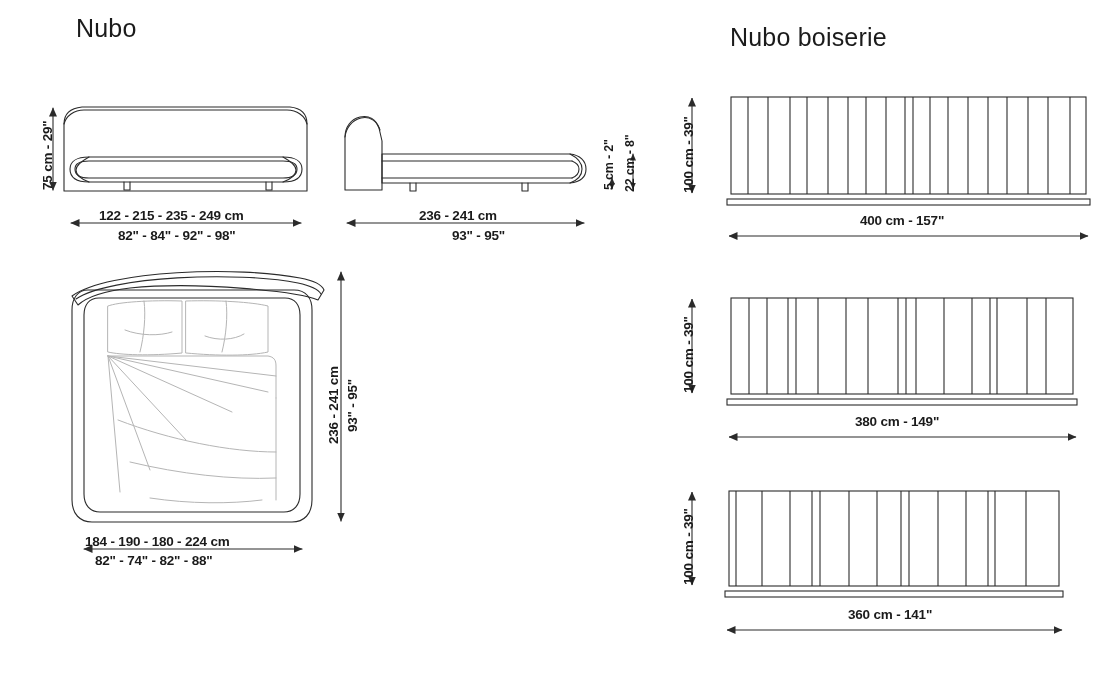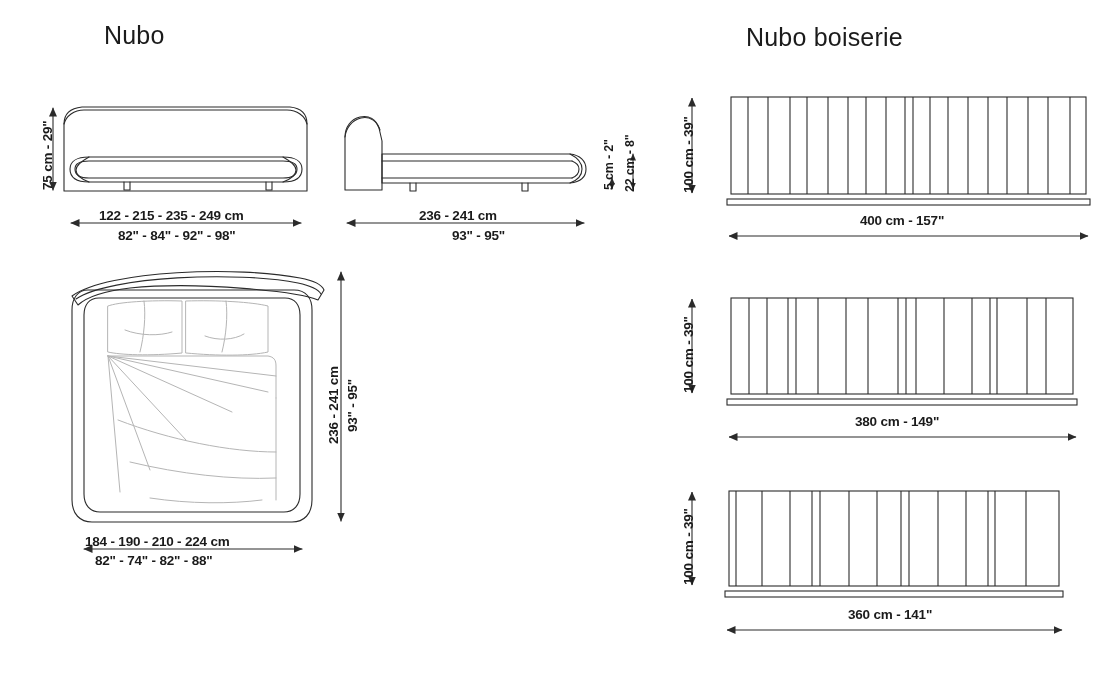--- a/index.html
+++ b/index.html
@@ -21,22 +21,22 @@
   }
   .title {
     position: absolute;
     font-family: "Liberation Sans", sans-serif;
     font-size: 25px;
     font-weight: 400;
     color: #1b1b1b;
     letter-spacing: 0.2px;
     white-space: nowrap;
   }
-  #title-nubo { left: 76px; top: 21px; margin-left: 28px; }
-  #title-boiserie { left: 730px; top: 23px; margin-left: 16px; }
+  #title-nubo { left: 76px; top: 14px; }
+  #title-boiserie { left: 730px; top: 23px; }
 
   .dimtext {
     position: absolute;
     font-family: "Liberation Sans", sans-serif;
     font-size: 13.5px;
     font-weight: 700;
     color: #1b1b1b;
     white-space: nowrap;
     letter-spacing: -0.2px;
   }
@@ -306,21 +306,21 @@
   <div class="dimtext" style="left:452px; top:228px;">93" - 95"</div>
 
   <div class="dimtext small vert" style="left:602px; top:190px;">5 cm - 2"</div>
 
   <div class="dimtext small vert" style="left:623px; top:192px;">22 cm - 8"</div>
 
   <div class="dimtext vert" style="left:326px; top:444px;">236 - 241 cm</div>
 
   <div class="dimtext vert" style="left:345px; top:432px;">93" - 95"</div>
 
-  <div class="dimtext" style="left:85px; top:534px;">184 - 190 - 210 - 224 cm</div>
+  <div class="dimtext" style="left:85px; top:534px;">184 - 190 - 180 - 224 cm</div>
 
   <div class="dimtext" style="left:95px; top:553px;">82" - 74" - 82" - 88"</div>
 
   <div class="dimtext vert" style="left:681px; top:193px;">100 cm - 39"</div>
 
   <div class="dimtext" style="left:860px; top:213px;">400 cm - 157"</div>
 
   <div class="dimtext vert" style="left:681px; top:393px;">100 cm - 39"</div>
 
   <div class="dimtext" style="left:855px; top:414px;">380 cm - 149"</div>

